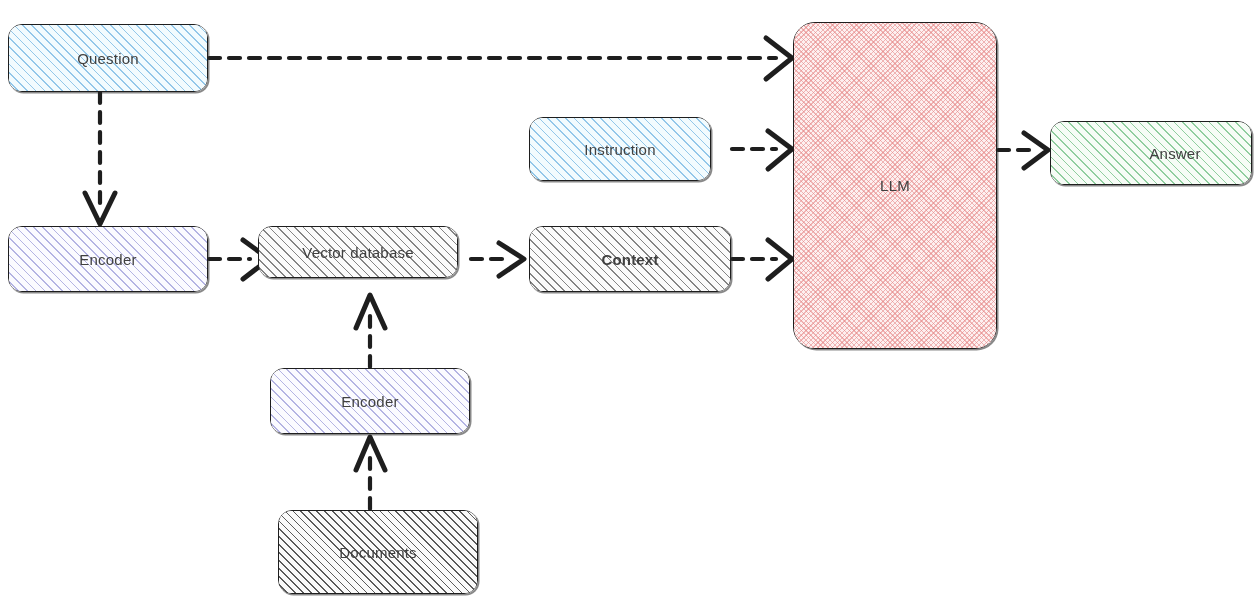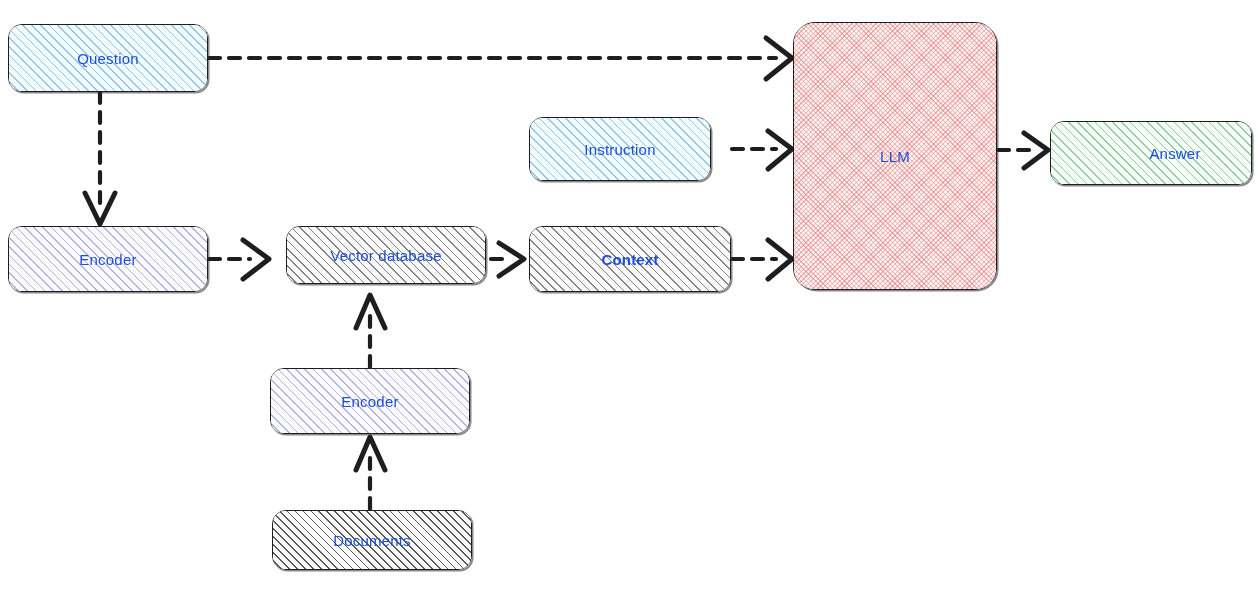--- a/index.html
+++ b/index.html
@@ -33,21 +33,21 @@
     border-radius: 14px;
     display: flex;
     align-items: center;
     justify-content: center;
     box-shadow: 1.5px 1.5px 0 0 rgba(40,40,40,0.55);
   }
   .node .label {
     position: relative;
     z-index: 3;
     font-size: 15px;
-    color: #1d4ed8;
+    color: #404040;
     letter-spacing: 0.2px;
     white-space: nowrap;
   }
   .node .hatch {
     position: absolute;
     left: 0; top: 0; right: 0; bottom: 0;
     border-radius: 12px;
     z-index: 1;
   }
   
@@ -166,46 +166,46 @@
   <div class="node" style="left:8px; top:24px; width:200px; height:68px;">
     <div class="hatch hatch-blue"></div>
     <span class="label">Question</span>
   </div>
 
   <div class="node" style="left:8px; top:226px; width:200px; height:66px;">
     <div class="hatch hatch-purple"></div>
     <span class="label">Encoder</span>
   </div>
 
-  <div class="node" style="left:286px; top:226px; width:200px; height:58px;text-align:center;">
+  <div class="node" style="left:258px; top:226px; width:200px; height:52px;text-align:center;">
     <div class="hatch hatch-gray"></div>
     <span class="label">Vector database</span>
   </div>
 
   <div class="node" style="left:270px; top:368px; width:200px; height:66px;">
     <div class="hatch hatch-purple"></div>
     <span class="label">Encoder</span>
   </div>
 
-  <div class="node" style="left:272px; top:510px; width:200px; height:60px;">
+  <div class="node" style="left:278px; top:510px; width:200px; height:84px;">
     <div class="hatch hatch-gray-dark"></div>
     <span class="label">Documents</span>
   </div>
 
   <div class="node" style="left:529px; top:226px; width:202px; height:66px;font-weight:bold;">
     <div class="hatch hatch-gray"></div>
     <span class="label">Context</span>
   </div>
 
   <div class="node" style="left:529px; top:117px; width:182px; height:64px;">
     <div class="hatch hatch-blue"></div>
     <span class="label">Instruction</span>
   </div>
 
-  <div class="node" style="left:793px; top:22px; width:204px; height:268px; border-radius:22px;">
+  <div class="node" style="left:793px; top:22px; width:204px; height:327px; border-radius:22px;">
     <div class="hatch hatch-pink" style="border-radius:20px;"></div>
     <span class="label">LLM</span>
   </div>
 
   <div class="node" style="left:1050px; top:121px; width:202px; height:64px;padding-left:48px;">
     <div class="hatch hatch-green"></div>
     <span class="label">Answer</span>
   </div>
 
 </div>

